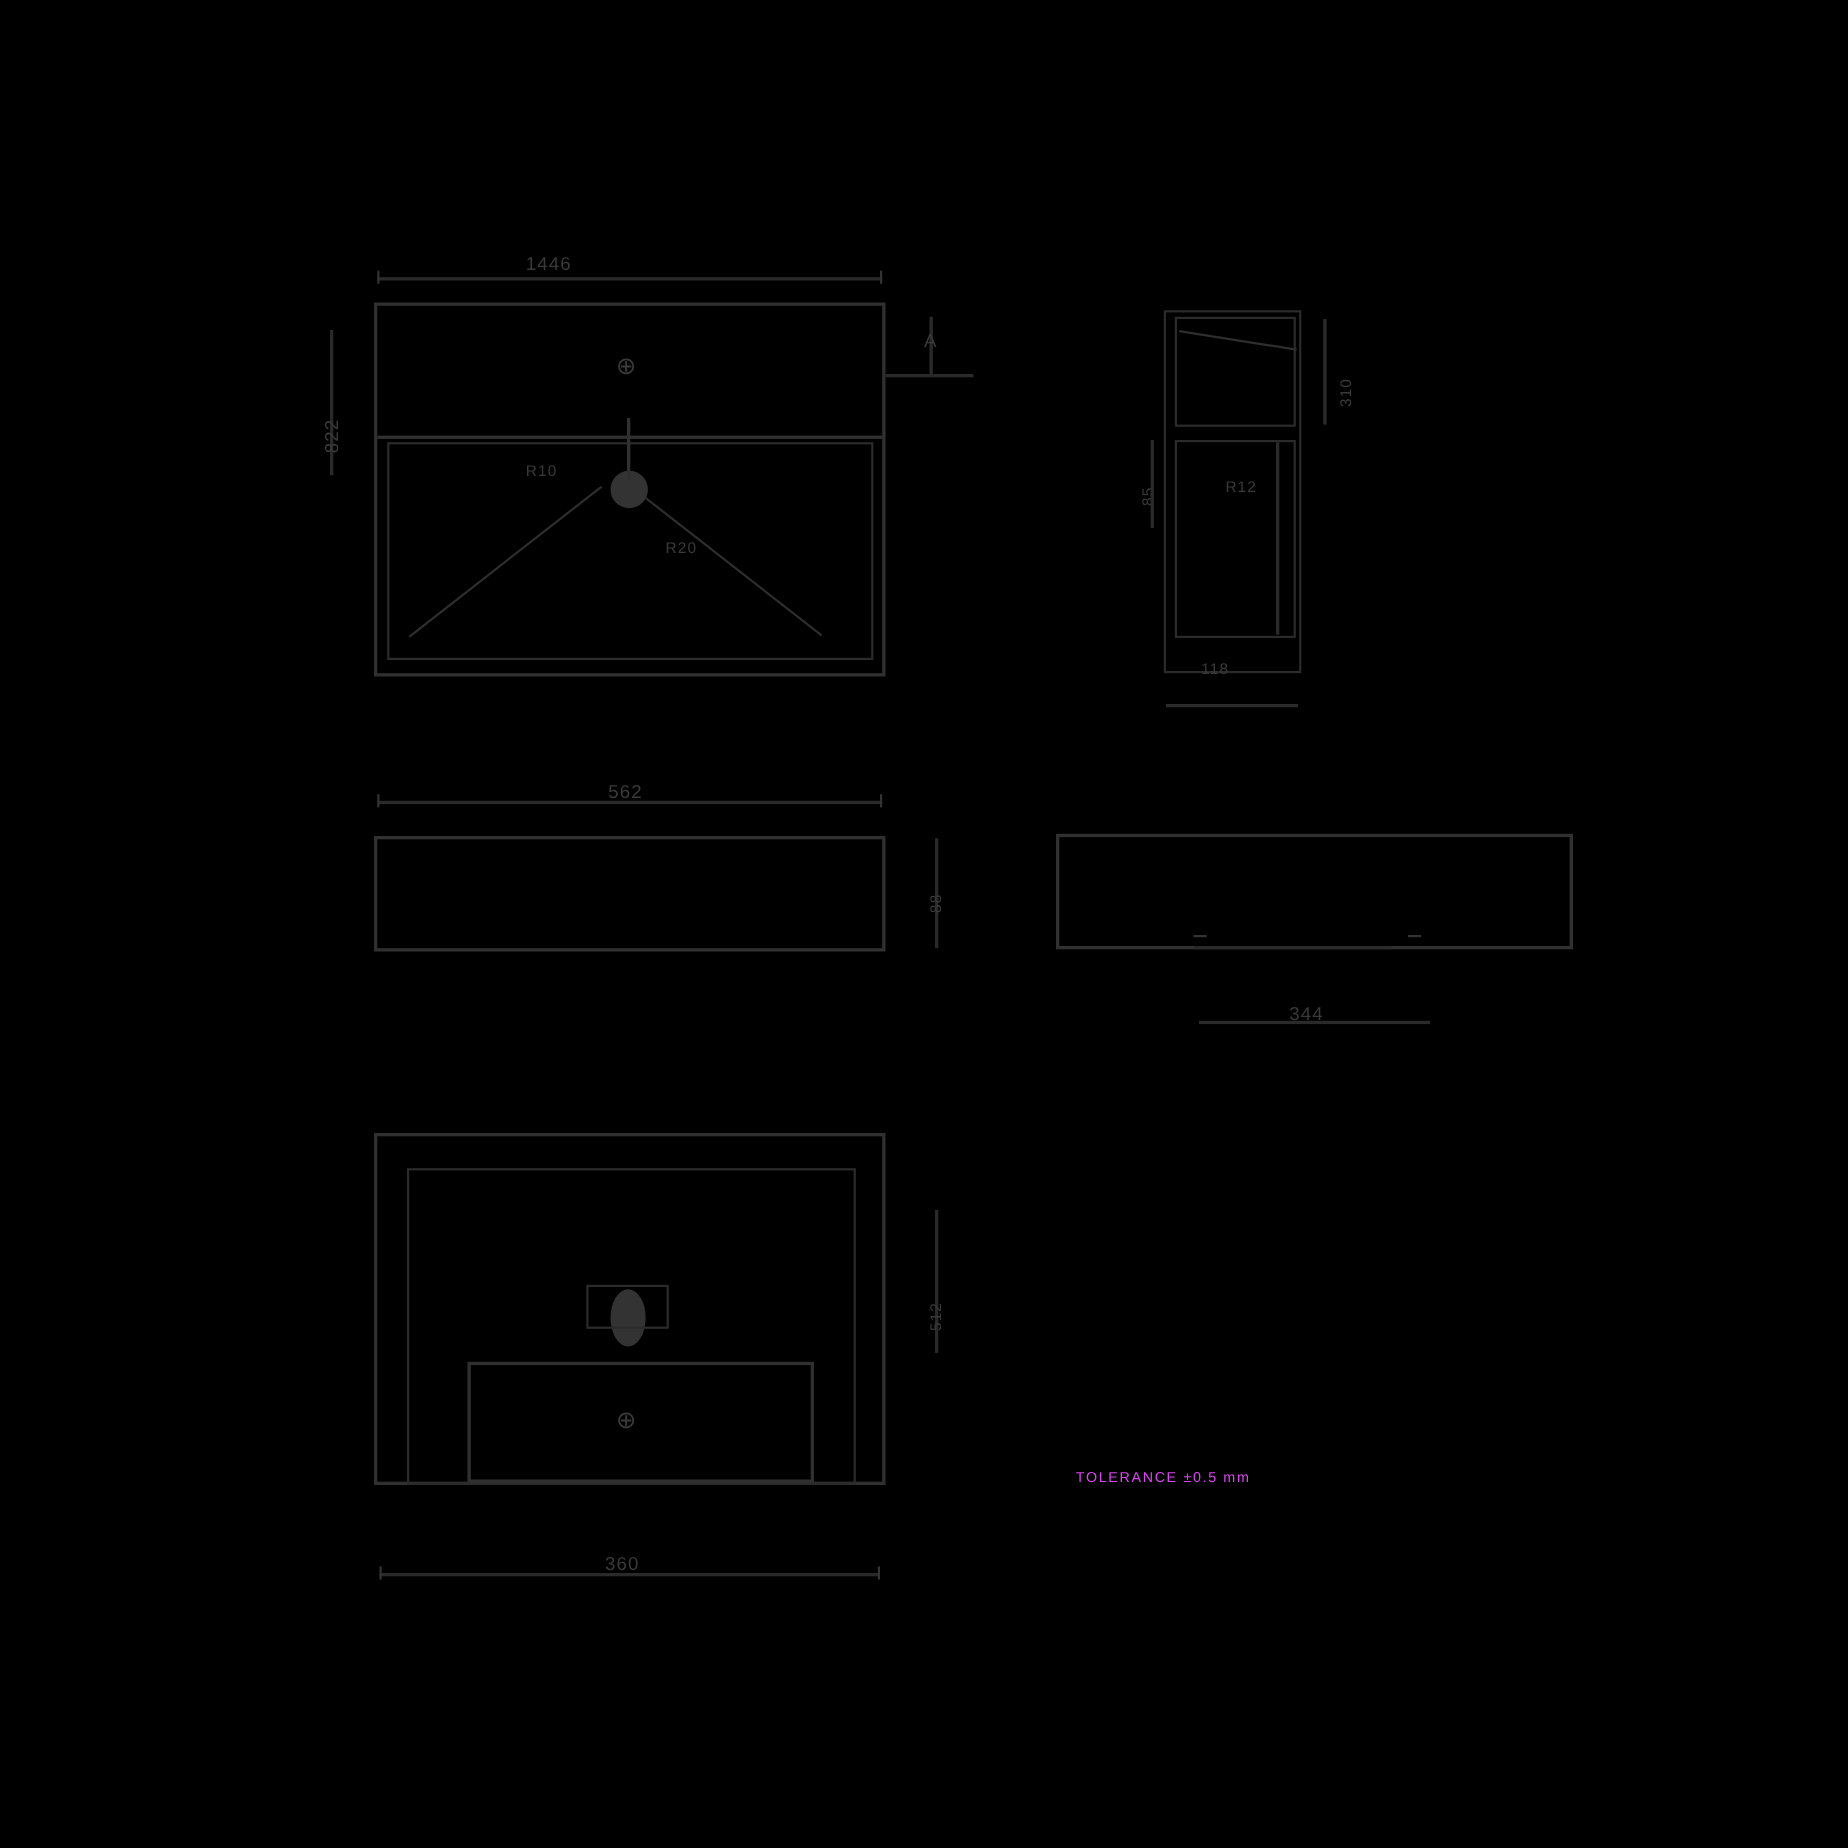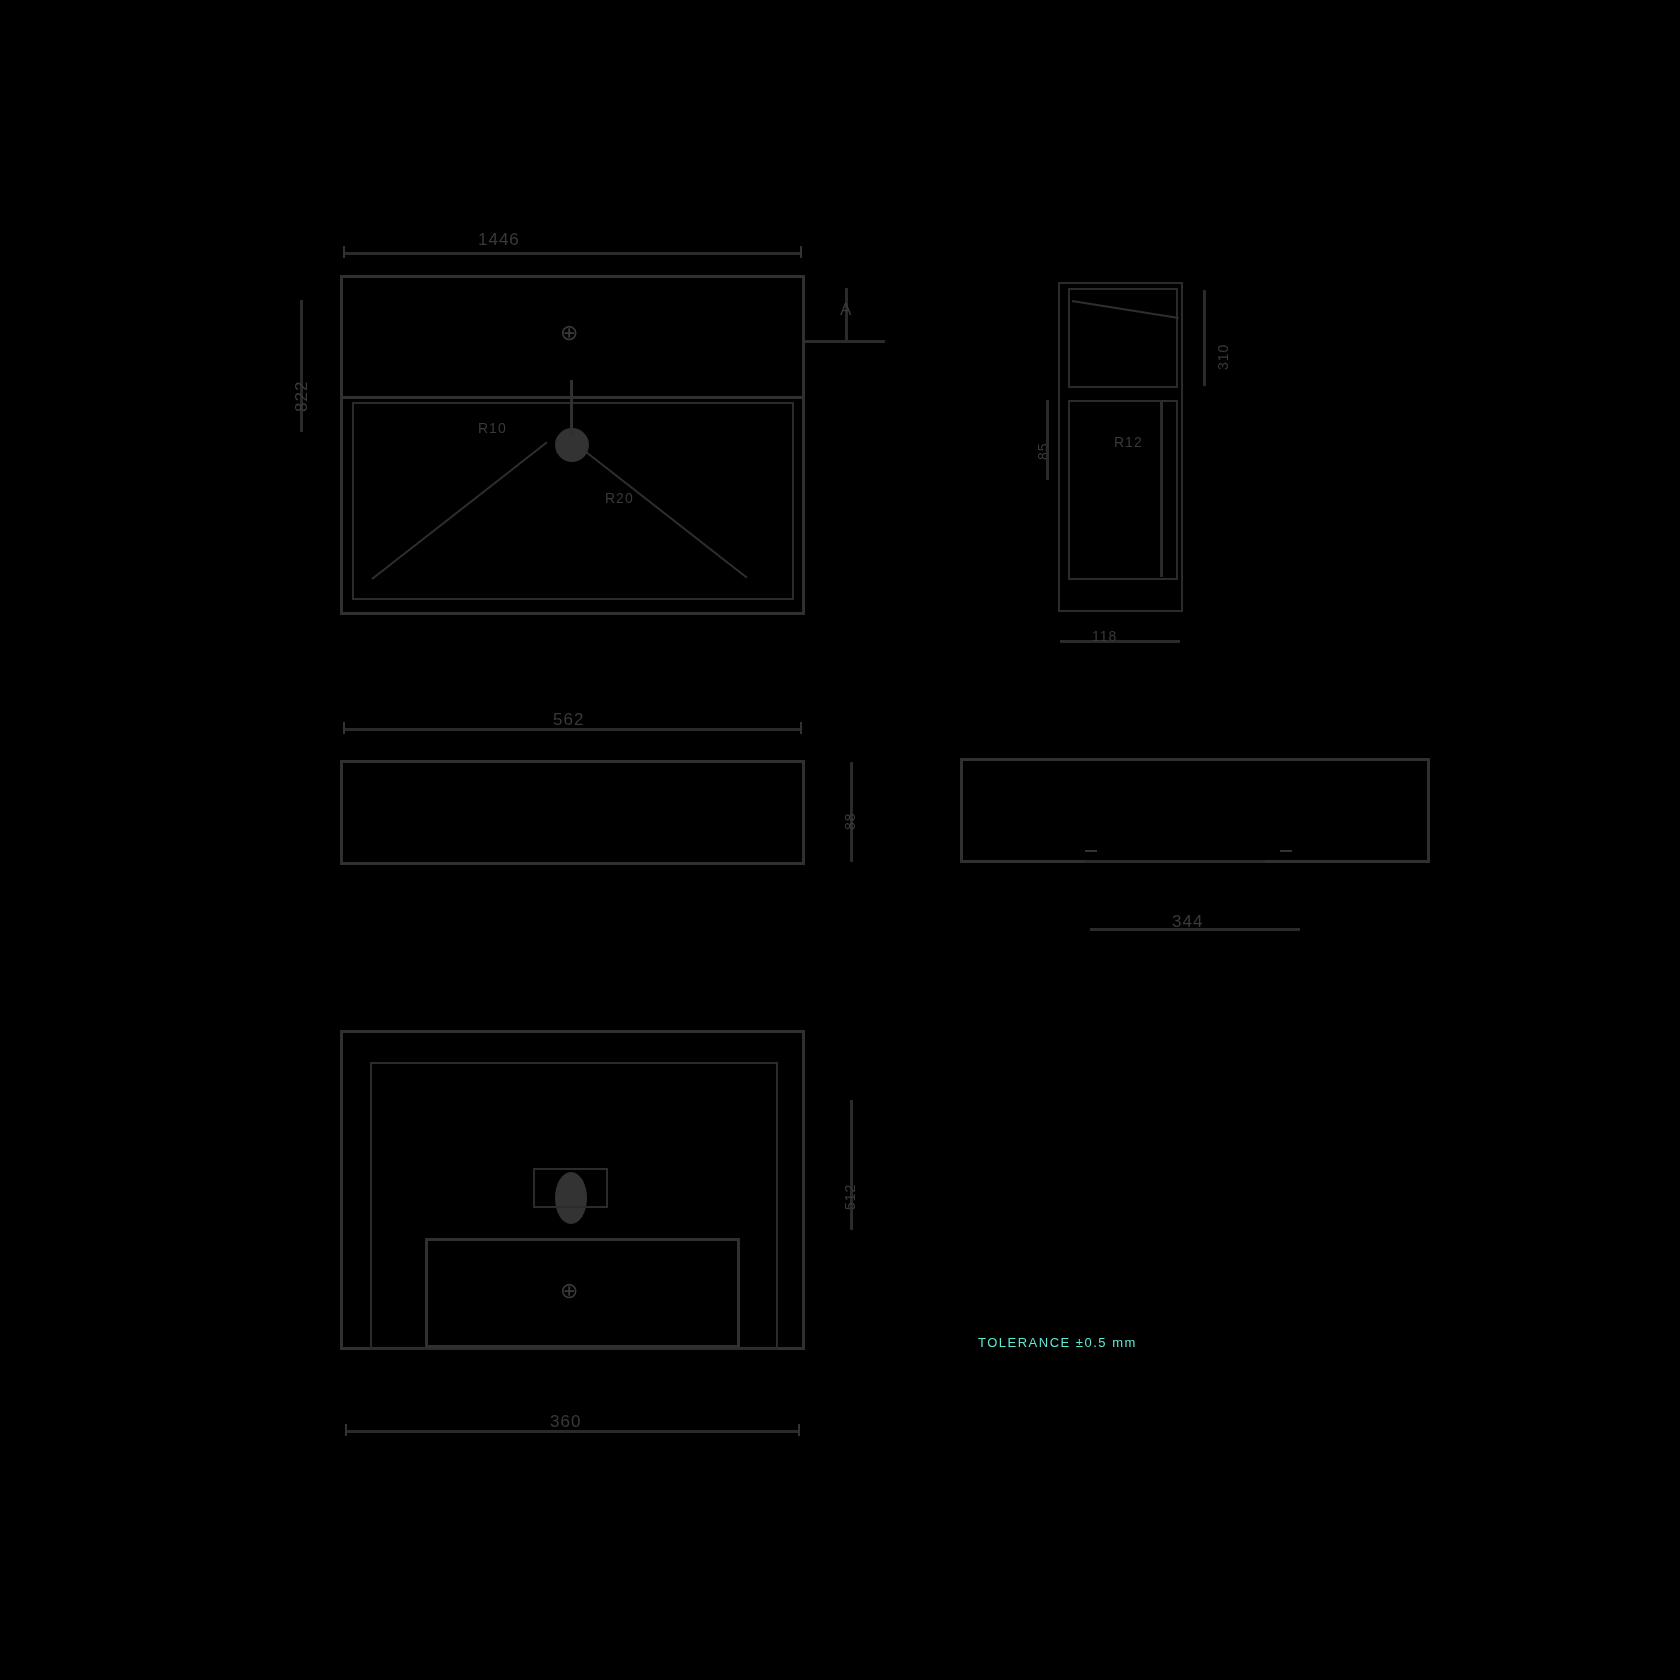--- a/index.html
+++ b/index.html
@@ -47,21 +47,21 @@
     white-space: nowrap;
     font-family: "Liberation Sans", sans-serif;
   }
   .dim-sm { font-size: 14px; }
   .vert {
     transform: rotate(-90deg);
     transform-origin: left top;
   }
   .note {
     position: absolute;
-    color: #5eead4;
+    color: #d946ef;
     font-size: 13px;
     letter-spacing: 1.5px;
     white-space: nowrap;
   }
   .diag {
     position: absolute;
     height: 2px;
     background: #2e2e2e;
     transform-origin: left center;
   }
@@ -125,21 +125,21 @@
 
   <div class="dim dim-sm vert" style="left:1215px; top:370px;">310</div>
   <div class="ln vln thin" style="left:1203px; top:290px; height:96px;"></div>
 
   <div class="dim dim-sm vert" style="left:1035px; top:460px;">85</div>
   <div class="ln vln thin" style="left:1046px; top:400px; height:80px;"></div>
 
   <div class="dim dim-sm" style="left:1098px; top:434px;margin-left:16px;">R12</div>
 
   <div class="ln hln thin" style="left:1060px; top:640px; width:120px;"></div>
-  <div class="dim dim-sm" style="left:1092px; top:628px;">118</div>
+  <div class="dim dim-sm" style="left:1092px; top:600px;">118</div>
 
   <div class="box" style="left:340px; top:760px; width:465px; height:105px;"></div>
 
   <div class="ln hln thin" style="left:343px; top:728px; width:459px;"></div>
   <div class="tick" style="left:343px; top:722px;"></div>
   <div class="tick" style="left:800px; top:722px;"></div>
   <div class="dim" style="left:553px; top:710px;">562</div>
 
   <div class="ln vln thin" style="left:850px; top:762px; height:100px;"></div>
   <div class="dim dim-sm vert" style="left:842px; top:830px;">88</div>

